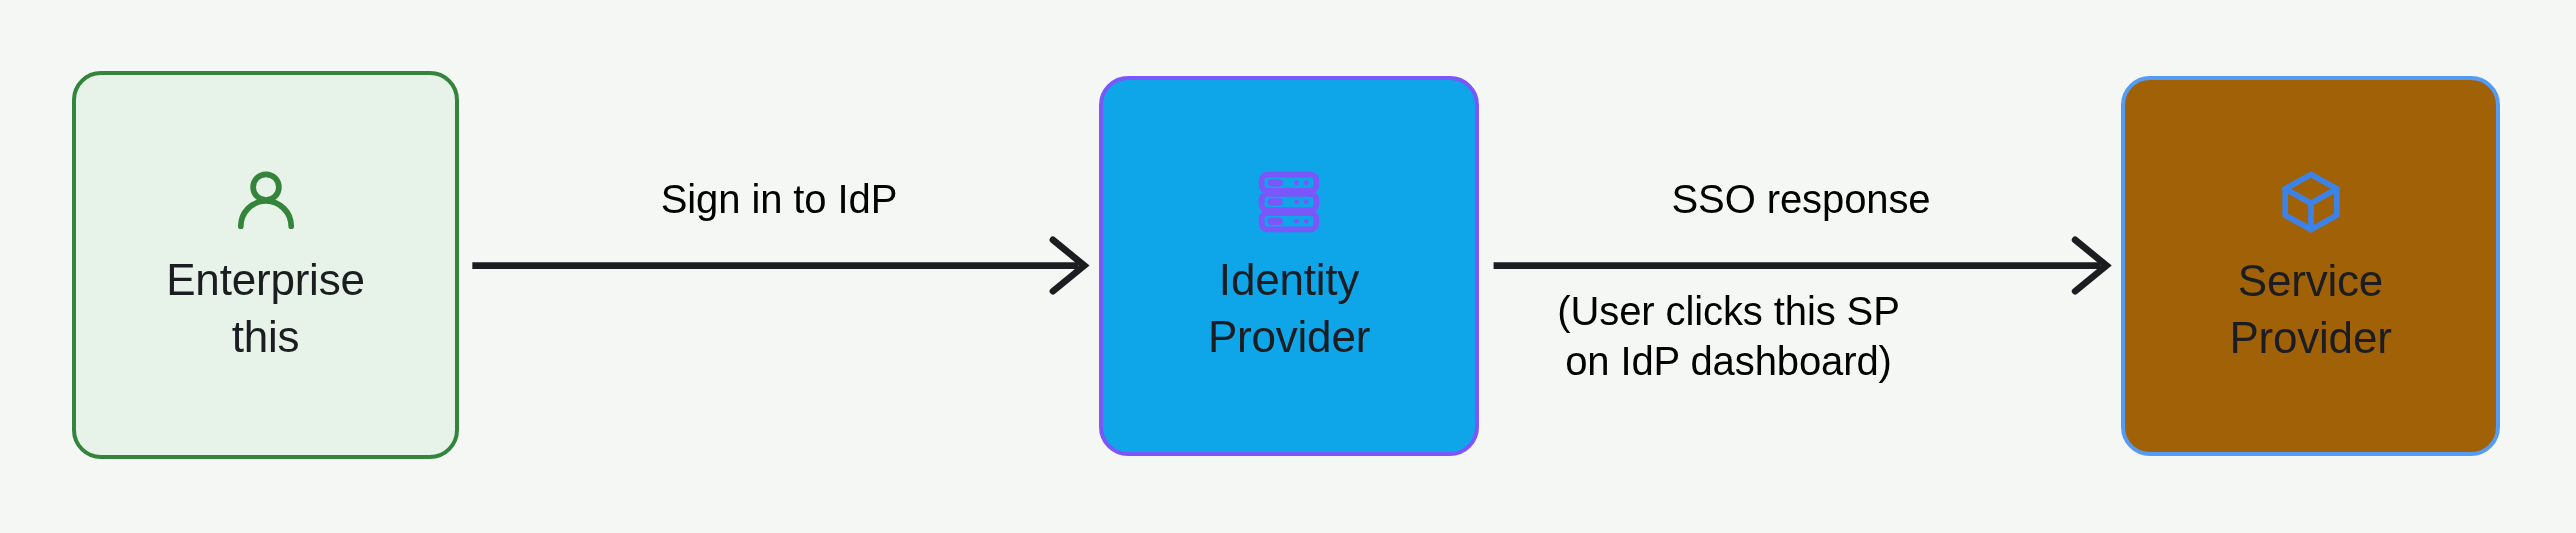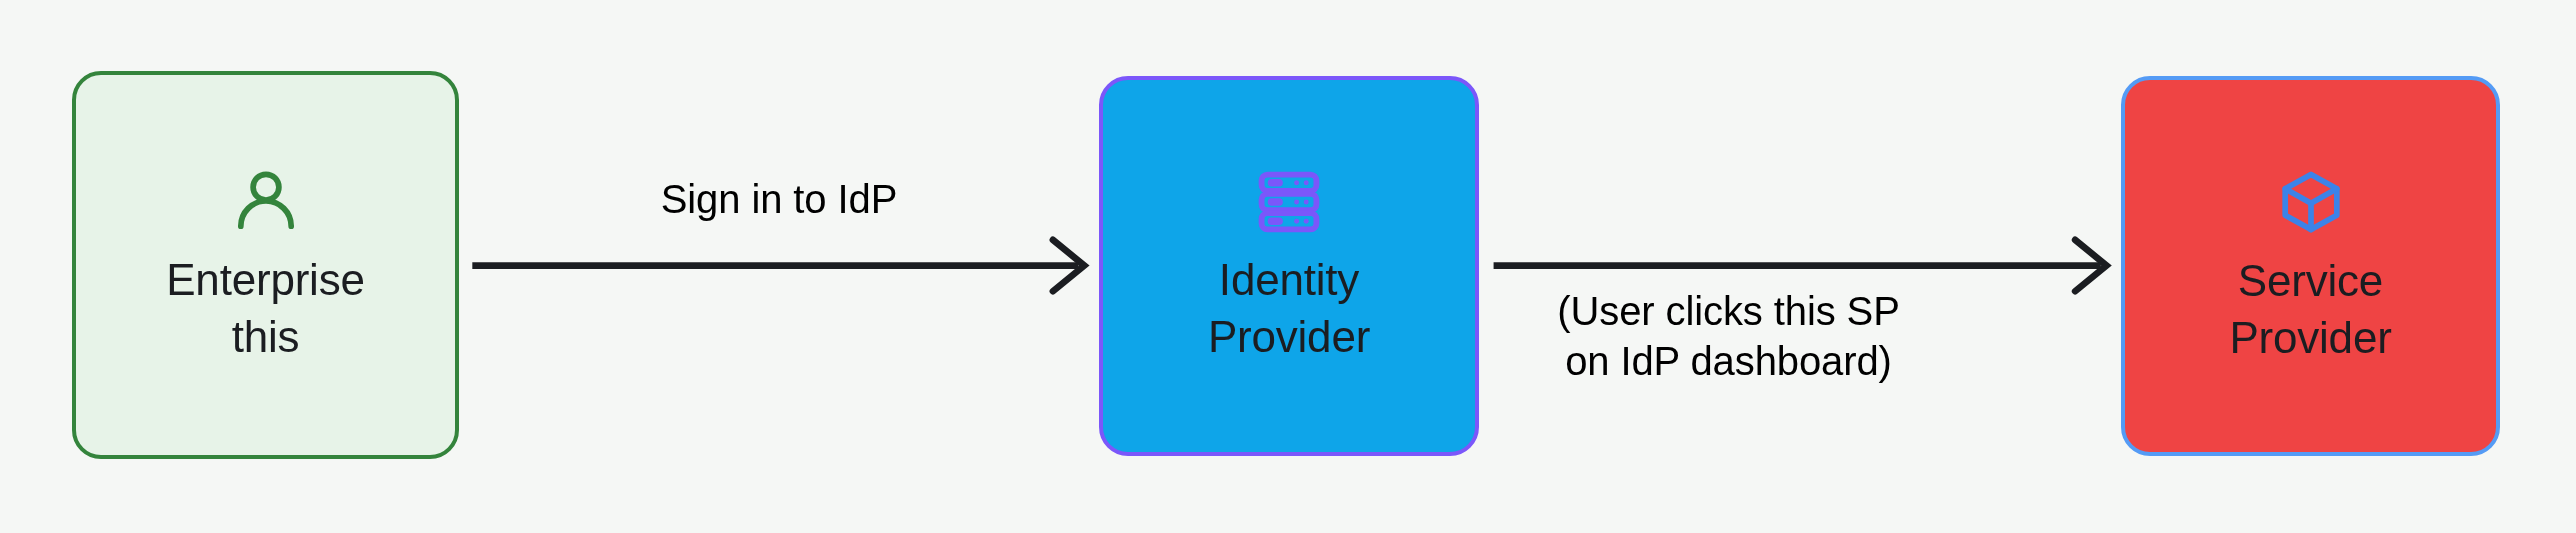--- a/index.html
+++ b/index.html
@@ -60,21 +60,21 @@
     width: 380px;
     height: 380px;
     background: #0ea5e9;
     border-color: #7b57fa;
   }
   #node-service-provider {
     left: 2121px;
     top: 76px;
     width: 379px;
     height: 380px;
-    background: #ef4444;
+    background: #a16207;
     border-color: #549bf5;
   }
 
   
   .connector {
     position: absolute;
     left: 0;
     top: 0;
     width: 2576px;
     height: 533px;
@@ -122,20 +122,21 @@
     </g>
 
     <g>
       <line x1="1568" y1="279" x2="2206" y2="279" stroke="#1b1d21" stroke-width="7" stroke-linecap="butt"></line>
       <polyline points="2179,252 2212,279 2179,306" fill="none" stroke="#1b1d21" stroke-width="7" stroke-linecap="round" stroke-linejoin="miter"></polyline>
     </g>
   </svg>
 
   <div class="edge-label" id="edge-label-signin">Sign in to IdP</div>
 
+  <div class="edge-label" id="edge-label-sso">SSO response</div>
 
   <div class="edge-label" id="edge-label-sso-note">(User clicks this SP
 on IdP dashboard)</div>
 
   <div class="node" id="node-enterprise-user">
     <span class="node-icon">
       <svg width="72" height="72" viewBox="0 0 24 24" fill="none" stroke="#34843c" stroke-width="1.9" stroke-linecap="round" stroke-linejoin="round">
         <circle cx="12" cy="7.4" r="4.3"></circle>
         <path d="M3.6 20.4a8.4 8.4 0 0 1 16.8 0"></path>
       </svg>

